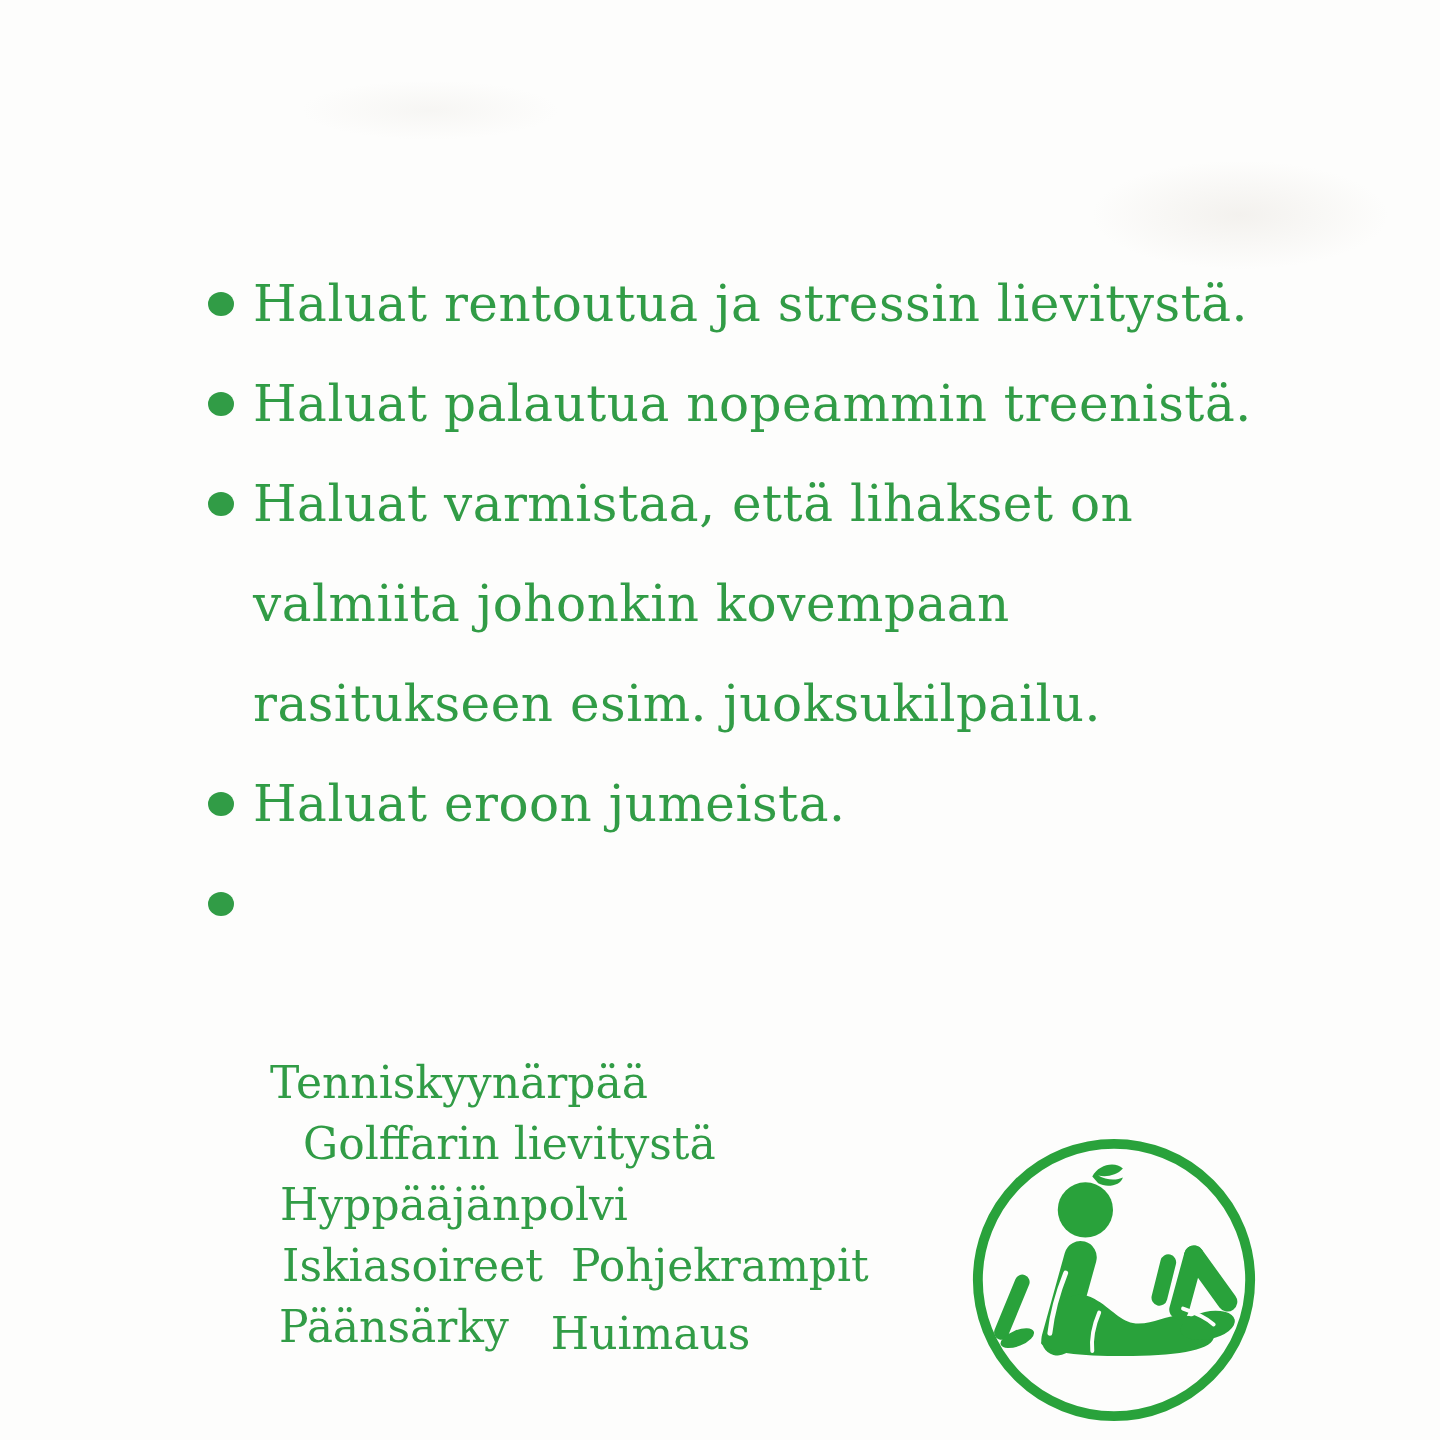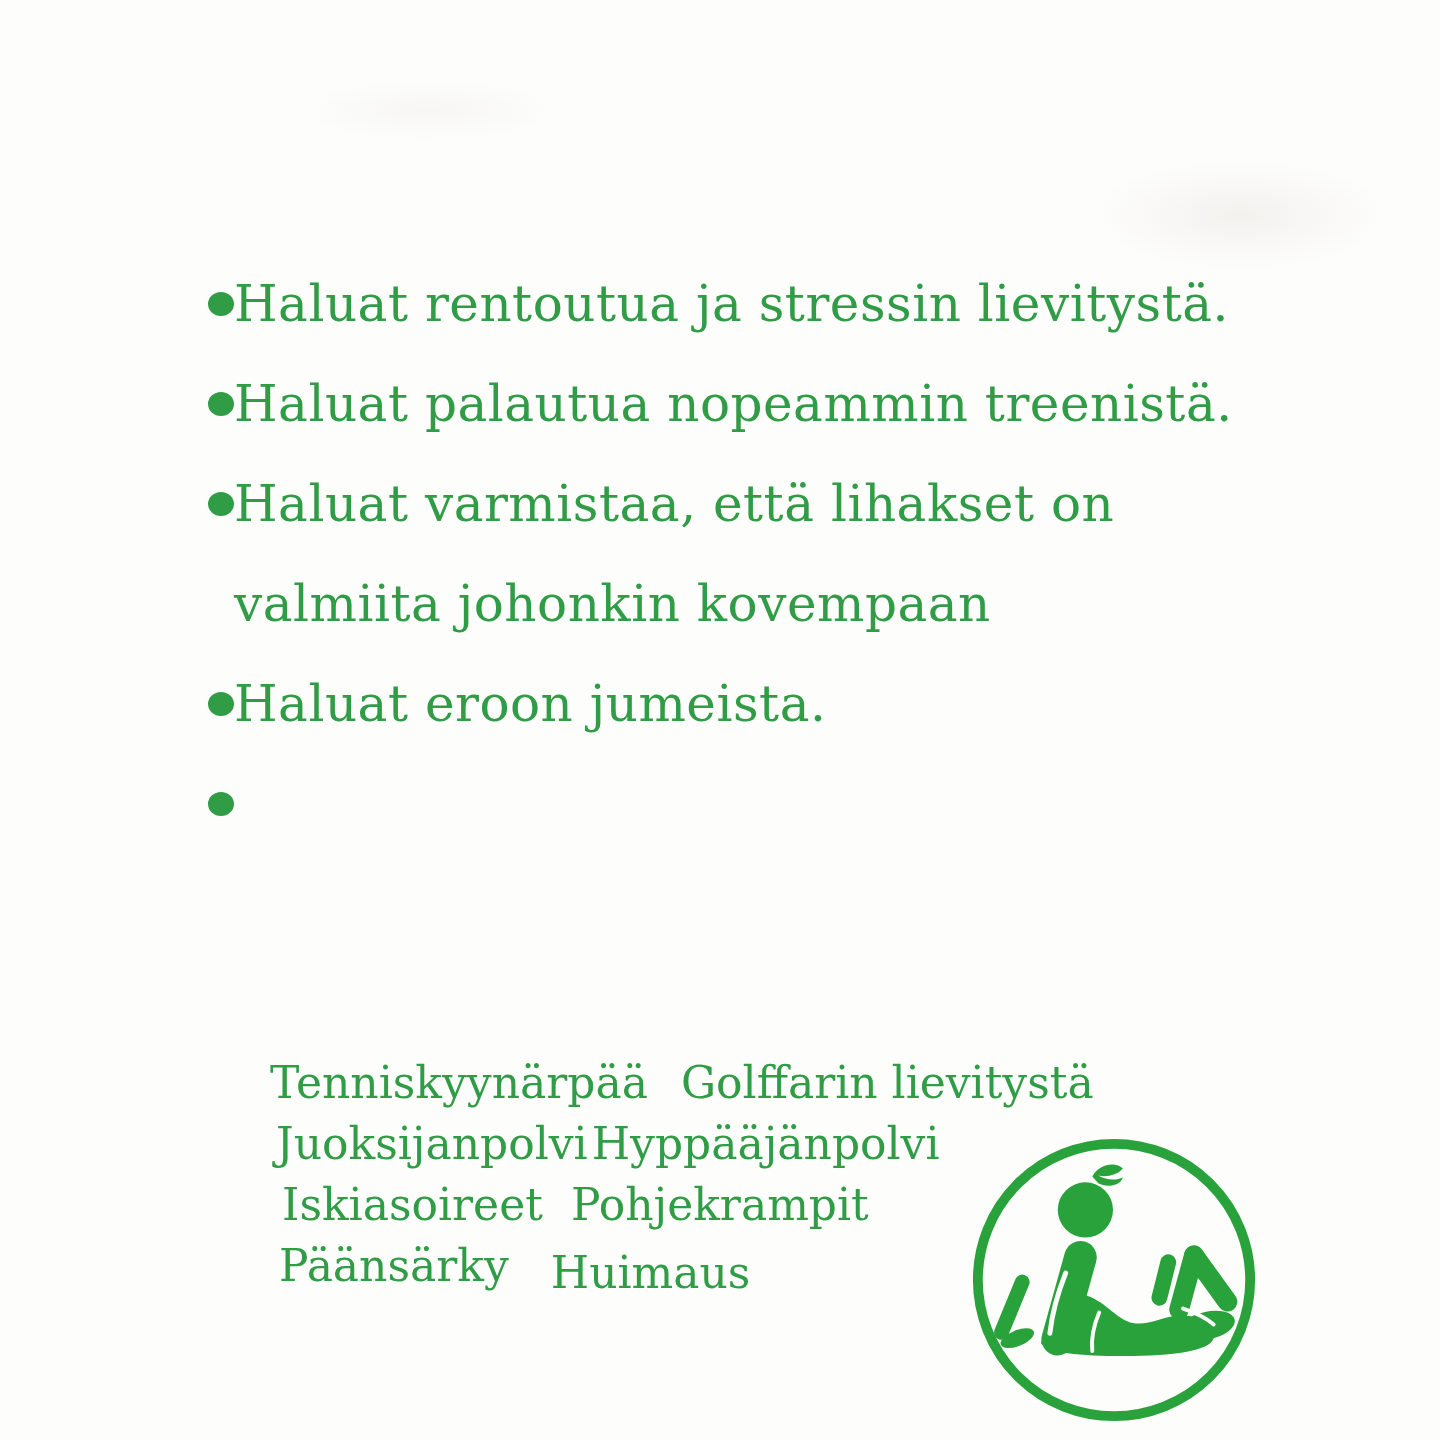--- a/index.html
+++ b/index.html
@@ -47,36 +47,37 @@
   li.bullet { display: flex; align-items: flex-start; }
   .dot {
     flex: 0 0 auto;
     width: 26px;
     height: 24px;
     border-radius: 50%;
     background: var(--green);
     margin-top: 38px;
   }
   .bullet-text {
+    margin-left: 19px;
     font-size: 50px;
     line-height: 100px;
     color: var(--green);
     letter-spacing: 0.5px;
   }
   .bullet-text span { display: block; white-space: nowrap; }
   .examples {
     position: absolute;
     left: 270px;
     top: 1052px;
     font-size: 44px;
     line-height: 61px;
     color: var(--green);
   }
   .ex-row { display: flex; white-space: nowrap; }
-  .ex-row.r1 { margin-left: 0px; }
+  .ex-row.r1 { margin-left: 0px; flex-direction: column; }
   .ex-row.r1 .w2 { margin-left: 33px; }
   .ex-row.r2 { margin-left: 6px; }
   .ex-row.r2 .w2 { margin-left: 4px; }
   .ex-row.r3 { margin-left: 12px; }
   .ex-row.r3 .w2 { margin-left: 28px; }
   .ex-row.r4 { margin-left: 9px; }
   .ex-row.r4 .w2 { margin-left: 42px; transform: translateY(7px); }
   .logo {
     position: absolute;
     left: 964px;
@@ -109,20 +110,21 @@
       <div class="bullet-text">
         <span>Haluat palautua nopeammin treenistä.</span>
       </div>
     </li>
 
     <li class="bullet">
       <span class="dot"></span>
       <div class="bullet-text">
         <span>Haluat varmistaa, että lihakset on</span>
         <span>valmiita johonkin kovempaan</span>
+        <span>rasitukseen esim. juoksukilpailu.</span>
       </div>
     </li>
 
     <li class="bullet">
       <span class="dot"></span>
       <div class="bullet-text">
         <span>Haluat eroon jumeista.</span>
       </div>
     </li>
 
@@ -132,21 +134,20 @@
     </li>
 
   </ul>
 
   <div class="examples">
     <div class="ex-row r1">
       <span class="w1">Tenniskyynärpää</span>
       <span class="w2">Golffarin lievitystä</span>
     </div>
     <div class="ex-row r2">
-      <span class="w1">Juoksijanpolvi</span>
       <span class="w2">Hyppääjänpolvi</span>
     </div>
     <div class="ex-row r3">
       <span class="w1">Iskiasoireet</span>
       <span class="w2">Pohjekrampit</span>
     </div>
     <div class="ex-row r4">
       <span class="w1">Päänsärky</span>
       <span class="w2">Huimaus</span>
     </div>

